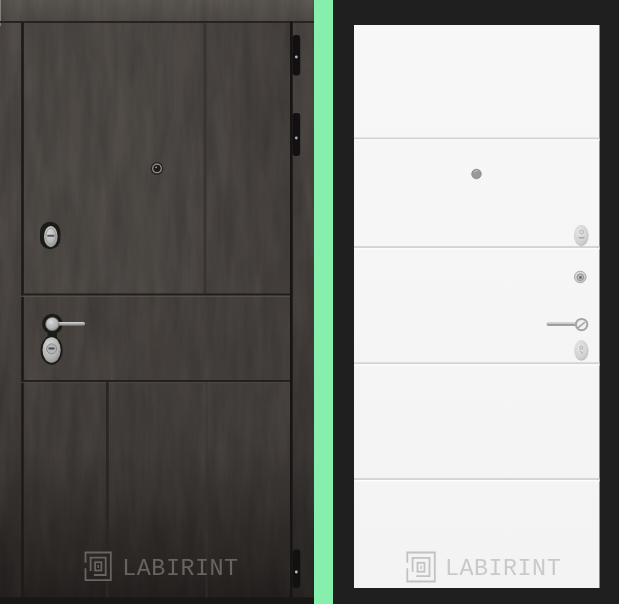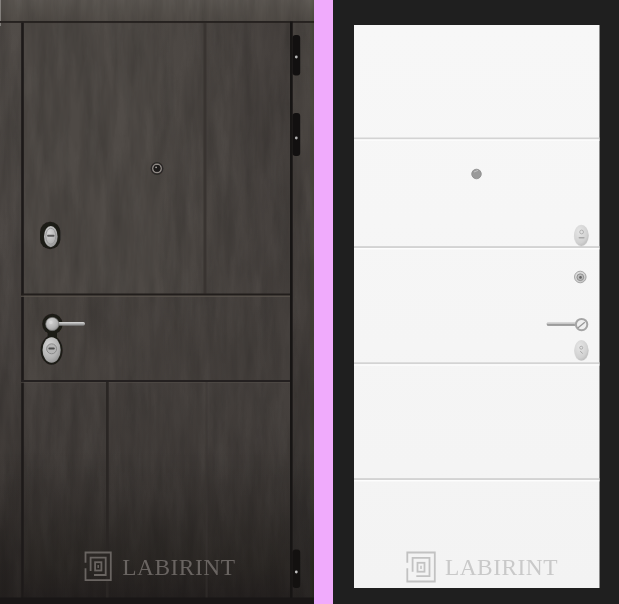--- a/index.html
+++ b/index.html
@@ -1,17 +1,17 @@
 <!DOCTYPE html>
 <html><head>
 <meta charset="utf-8">
 <style>
   html,body{margin:0;padding:0;background:#ffffff;}
-  #stage{position:relative;width:619px;height:604px;overflow:hidden;background:#f0abfc;
-         font-family:Liberation Serif, serif;}
+  #stage{position:relative;width:619px;height:604px;overflow:hidden;background:#86efac;
+         font-family:Liberation Mono, monospace;}
   svg{position:absolute;top:0;display:block;}
 </style>
 </head>
 <body>
 <div id="stage">
 
 <svg style="left:0" width="314" height="604" viewBox="0 0 314 604">
   <defs>
     <linearGradient id="railG" x1="0" y1="0" x2="0" y2="1">
       <stop offset="0" stop-color="#5c5752"></stop>

